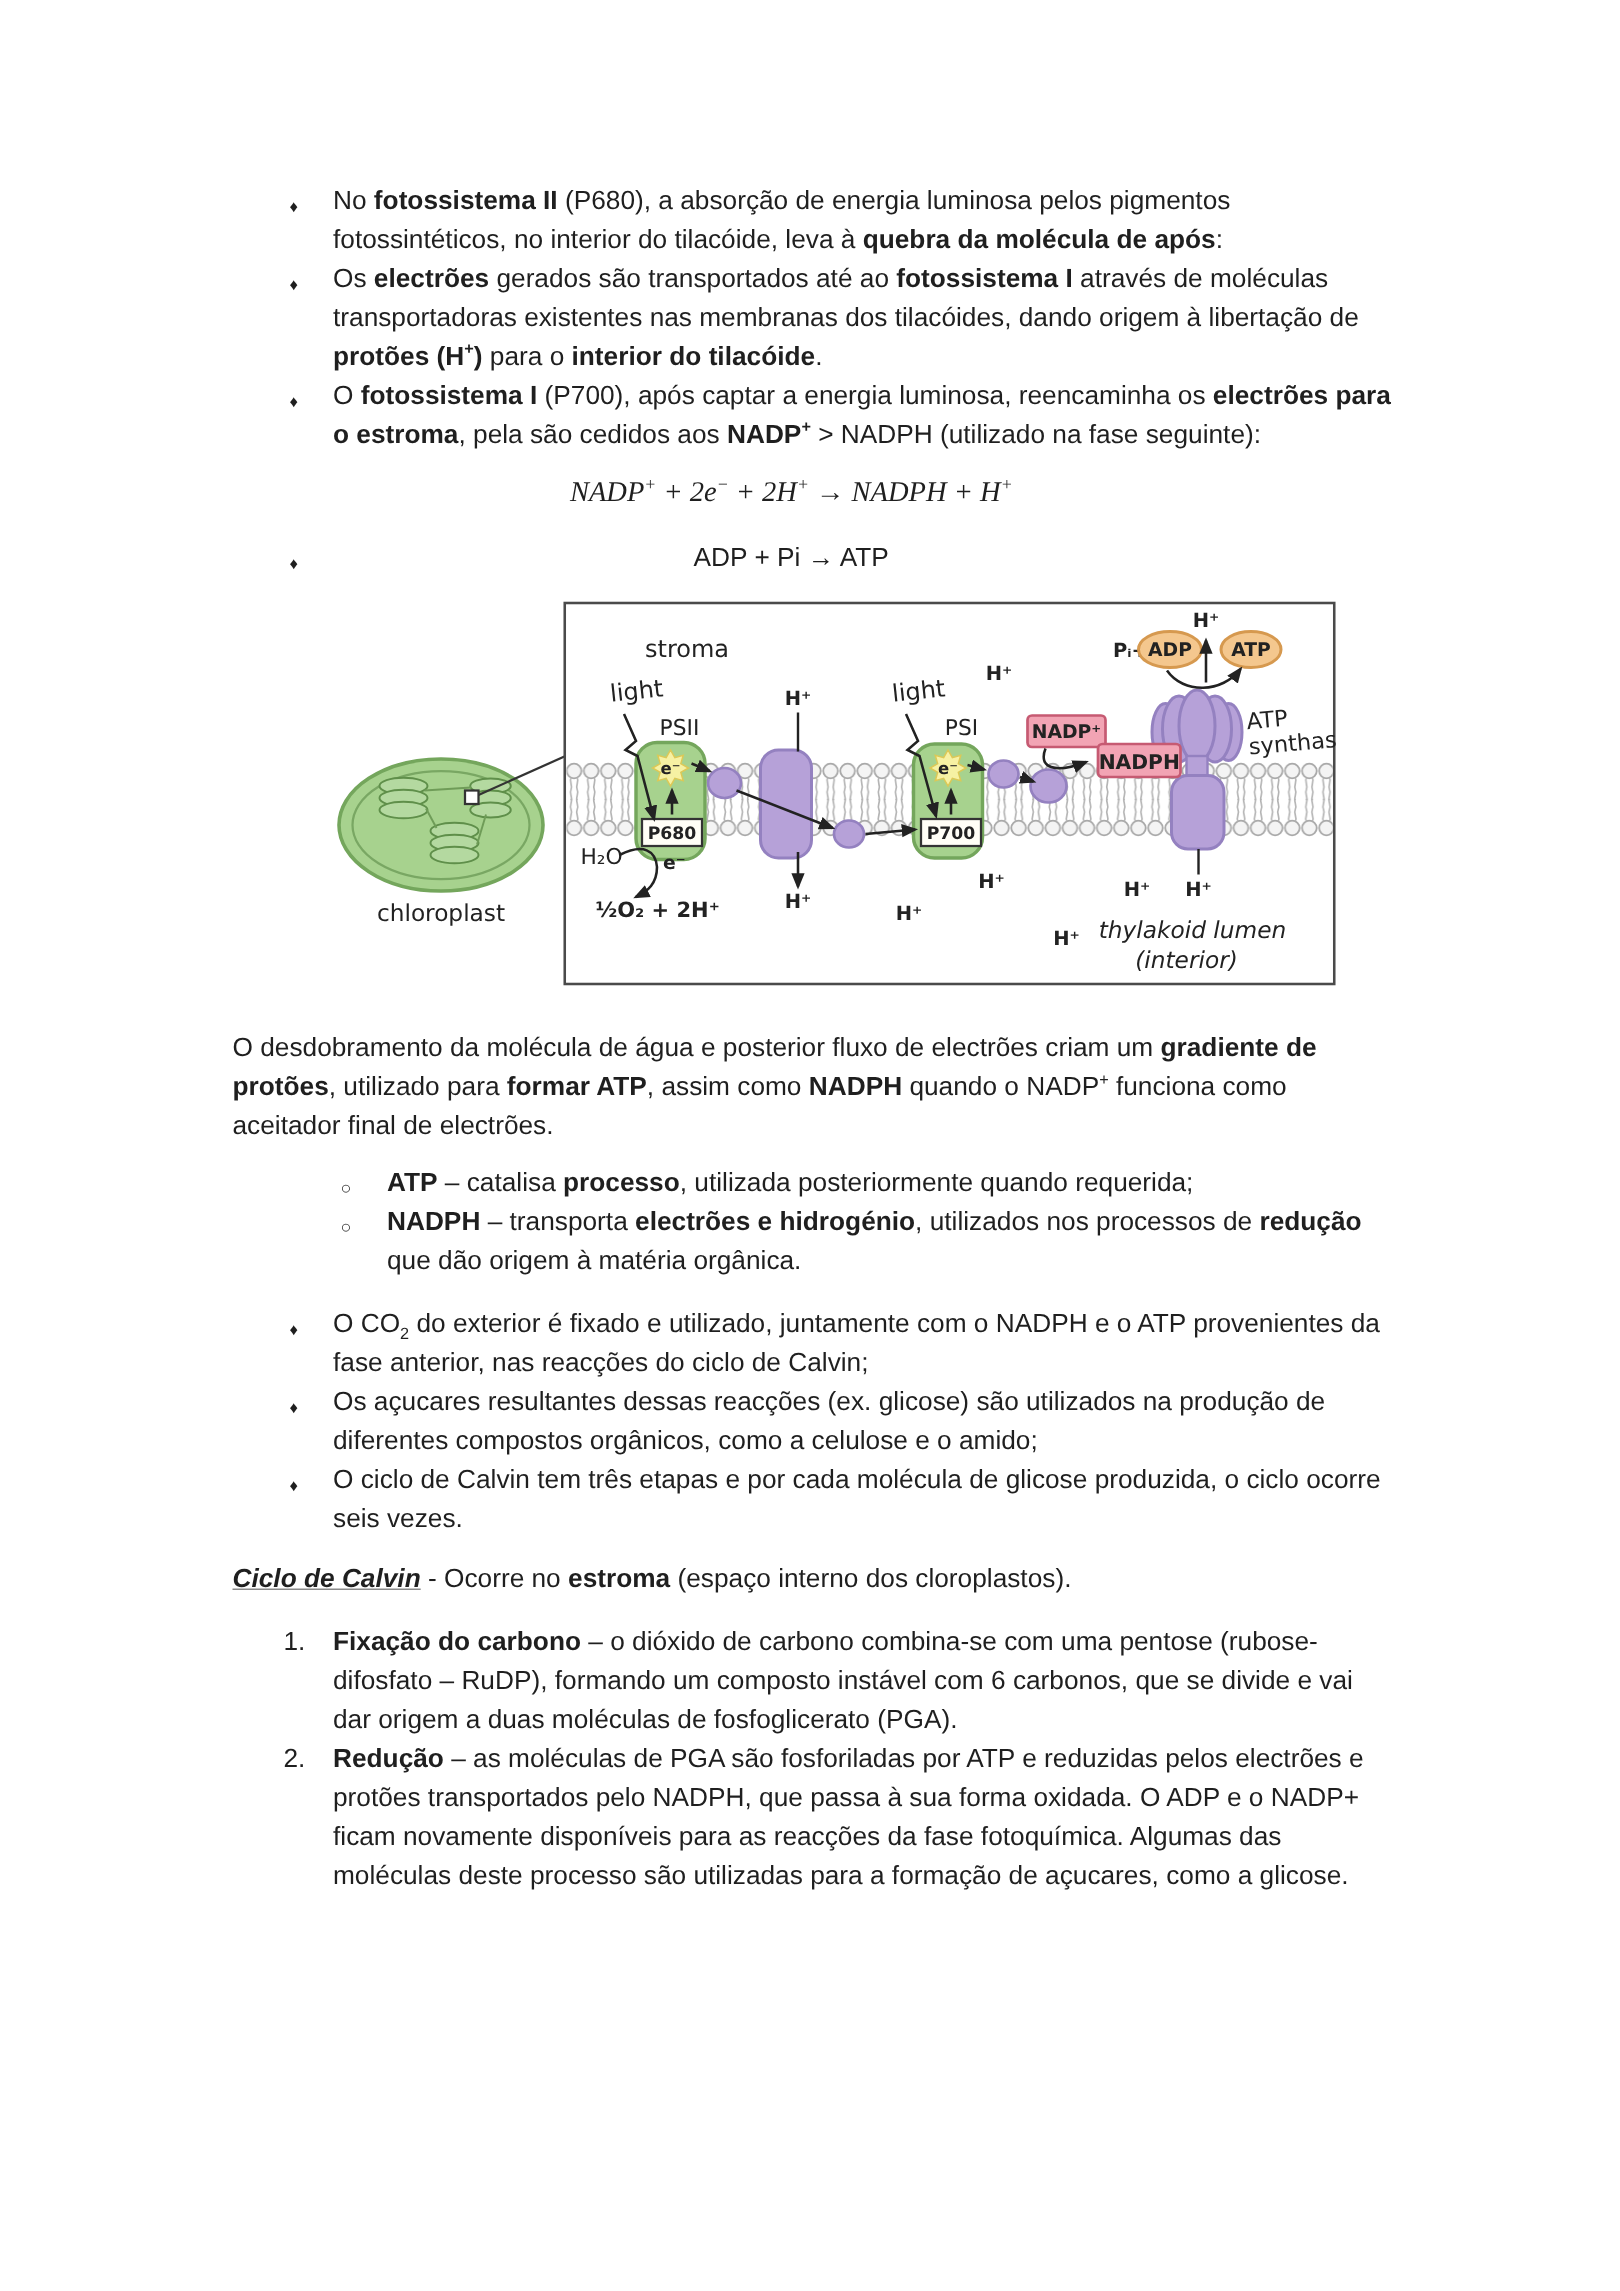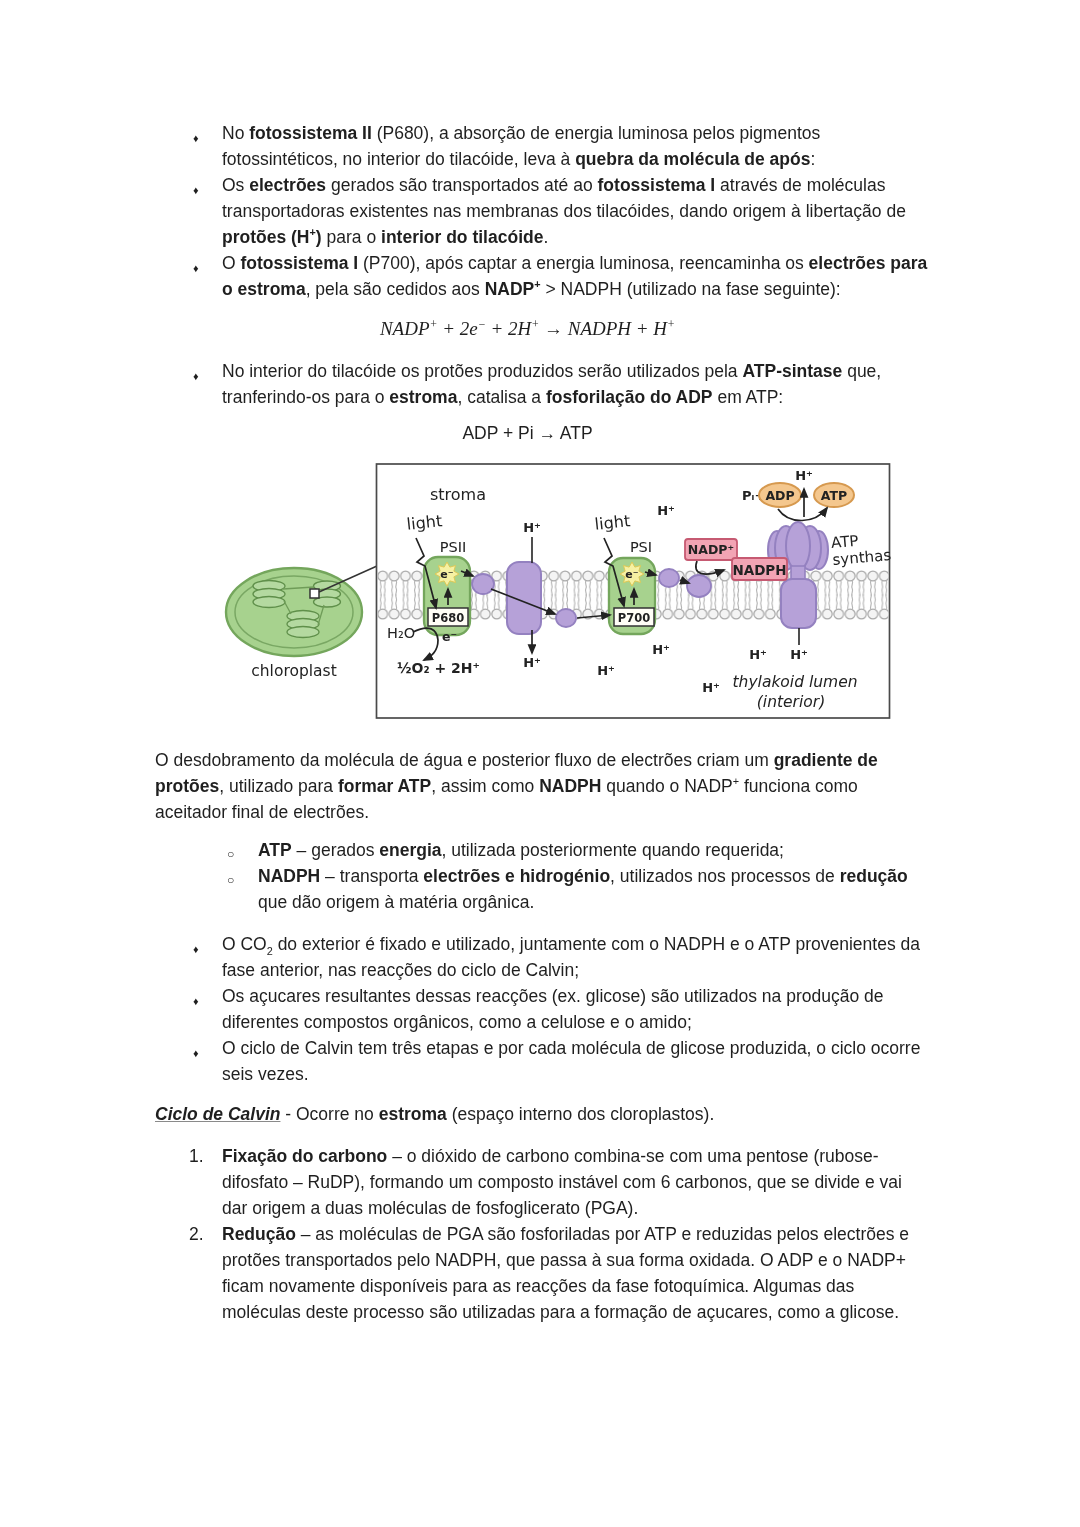--- a/index.html
+++ b/index.html
@@ -70,21 +70,20 @@
         <span class="marker">♦</span>
         <span><span>O </span><b>fotossistema I</b><span> (P700), após captar a energia luminosa, reencaminha os </span><b>electrões para o estroma</b><span>, pela são cedidos aos </span><b>NADP</b><b class="sup">+</b><span> &gt; NADPH (utilizado na fase seguinte):</span></span>
       </li>
     </ul>
 
     <div class="eq"><span>NADP</span><span class="sup">+</span><span> + 2e</span><span class="sup">−</span><span> + 2H</span><span class="sup">+</span><span>  →  NADPH + H</span><span class="sup">+</span></div>
 
     <ul class="blist">
       <li class="li">
         <span class="marker">♦</span>
-        <span><span>No interior do tilacóide os protões produzidos serão utilizados pela </span><b>ATP-sintase</b><span> que, tranferindo-os para o </span><b>estroma</b><span>, catalisa a </span><b>fosforilação do ADP</b><span> em ATP:</span></span>
       </li>
     </ul>
 
     <div class="eq eq3">ADP + Pi → ATP</div>
 
     <div class="diagram">
       <svg width="700" height="258" viewBox="0 0 700 258">
         <defs>
           <marker id="ah" markerWidth="8" markerHeight="8" refX="5.2" refY="2.6" orient="auto">
             <path d="M0,0 L6.4,2.6 L0,5.2 z" fill="#222"></path>
@@ -227,21 +226,21 @@
           </g>
         </g>
       </svg>
     </div>
 
     <p class="para"><span>O desdobramento da molécula de água e posterior fluxo de electrões criam um </span><b>gradiente de protões</b><span>, utilizado para </span><b>formar ATP</b><span>, assim como </span><b>NADPH</b><span> quando o NADP</span><span class="sup">+</span><span> funciona como aceitador final de electrões.</span></p>
 
     <ul class="sublist">
       <li class="subli">
         <span class="marker">○</span>
-        <span><b>ATP</b><span> – gerados </span><b>energia</b><span>, utilizada posteriormente quando requerida;</span></span>
+        <span><b>ATP</b><span> – catalisa </span><b>processo</b><span>, utilizada posteriormente quando requerida;</span></span>
       </li>
       <li class="subli">
         <span class="marker">○</span>
         <span><b>NADPH</b><span> – transporta </span><b>electrões e hidrogénio</b><span>, utilizados nos processos de </span><b>redução</b><span> que dão origem à matéria orgânica.</span></span>
       </li>
     </ul>
 
 
     <ul class="blist fqlist">
       <li class="li">

